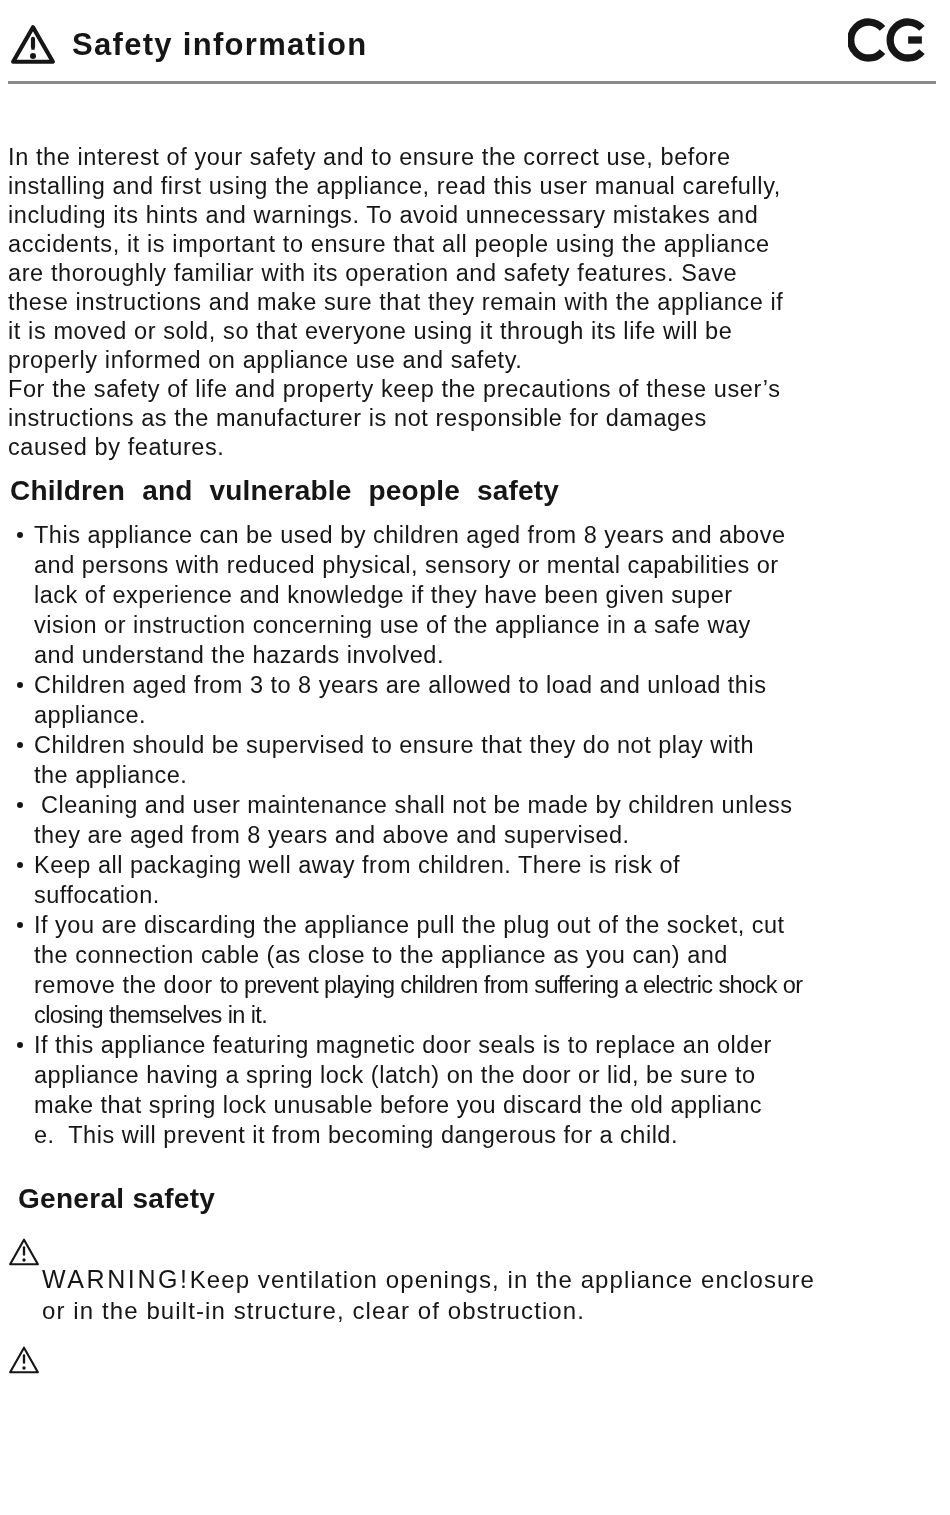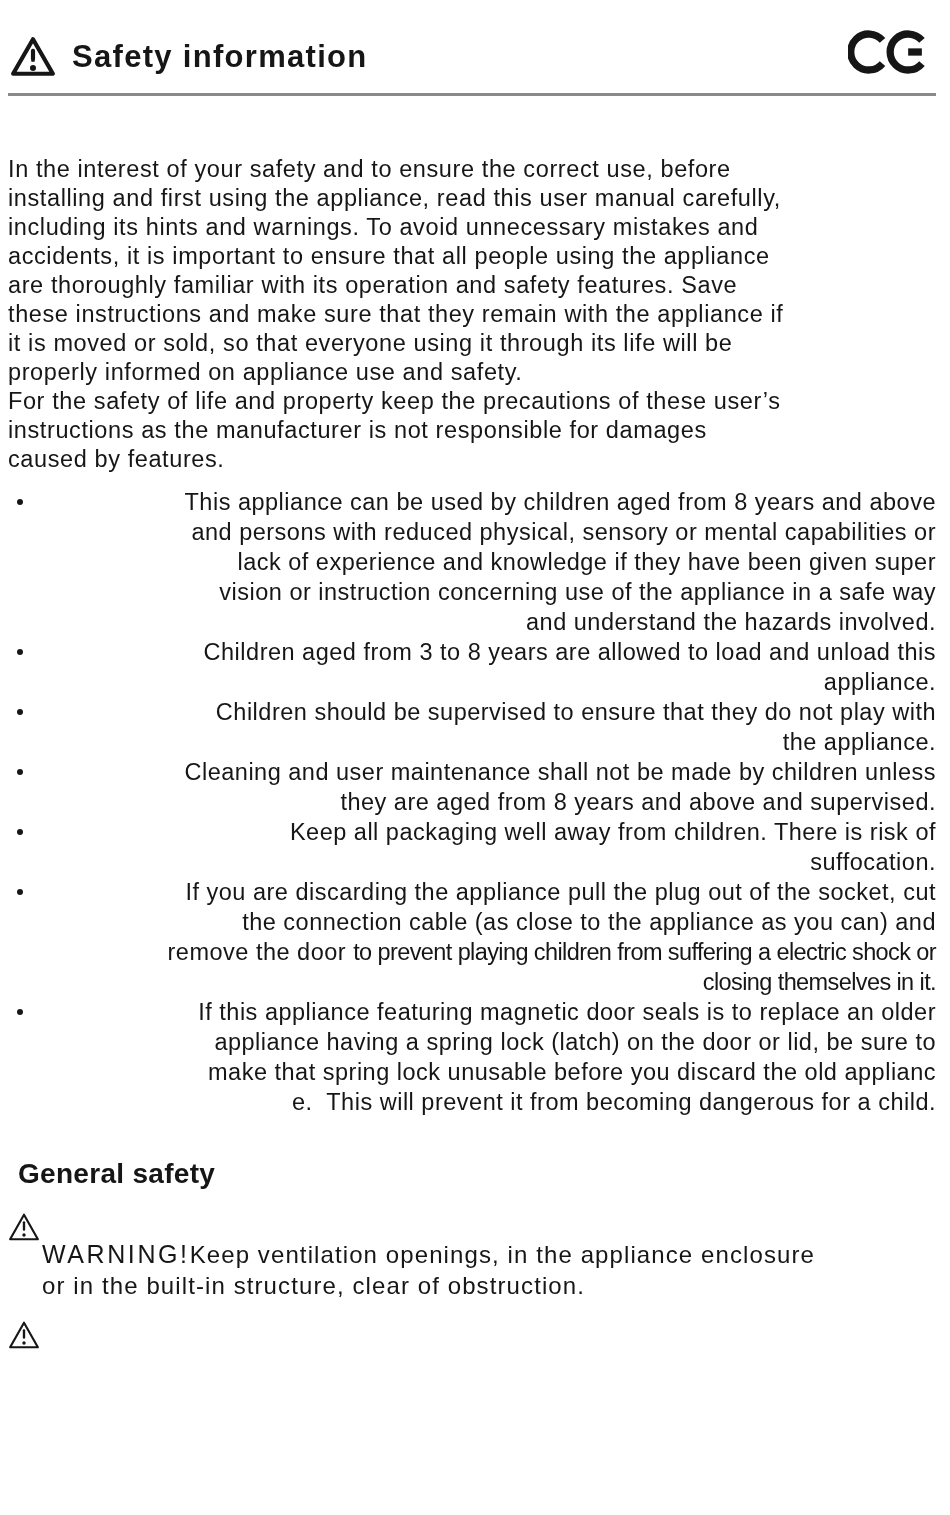--- a/index.html
+++ b/index.html
@@ -4,21 +4,21 @@
 <style>
   html, body { margin: 0; padding: 0; background: #ffffff; }
   body {
     width: 950px; height: 1515px; overflow: hidden;
     font-family: "Liberation Sans", "DejaVu Sans", sans-serif;
     color: #161616;
   }
   .page { padding: 0 14px 0 8px; }
 
   
-  .header { display: flex; align-items: center; margin: 36px 0 0 2px; justify-content: center; }
+  .header { display: flex; align-items: center; margin: 24px 0 0 2px; justify-content: center; }
   .tri-big { width: 46px; height: 42px; flex: 0 0 auto; }
   .title {
     font-size: 31px; font-weight: bold; letter-spacing: 1.3px;
     margin-left: 16px; white-space: nowrap;
   }
   .ce { margin-left: auto; margin-right: 2px; margin-top: -10px; }
   .rule { height: 3px; background: #8a8a8a; margin-top: 15px; }
 
   
   .intro {
@@ -26,35 +26,35 @@
     font-size: 23.5px; line-height: 29px; letter-spacing: 0.6px;
     white-space: pre-line;
   }
 
   
   .h-children {
     margin: 12px 0 0 2px;
     font-size: 28px; font-weight: bold; letter-spacing: 0.2px;
     word-spacing: 9px; line-height: 33px;
   }
-  ul.bullets { list-style: none; margin: 13px 0 0 0; padding: 0; text-align: right; }
+  ul.bullets { list-style: none; margin: 13px 0 0 0; padding: 0; }
   ul.bullets li {
     position: relative; padding-left: 26px;
     font-size: 23.5px; line-height: 30px; letter-spacing: 0.5px;
     white-space: pre-line;
   }
   ul.bullets li::before {
     content: ""; position: absolute; left: 9px; top: 12px;
     width: 6px; height: 6px; border-radius: 50%; background: #161616;
   }
   .condensed { letter-spacing: -0.6px; }
 
   
   .h-general {
-    margin: 40px 0 0 10px;
+    margin: 32px 0 0 10px;
     font-size: 28px; font-weight: bold; letter-spacing: 0.3px; line-height: 33px;
   }
   .warnings { margin-top: 18px; }
   .warning { display: flex; align-items: flex-start; margin-top: 15px; }
   .tri-small { width: 32px; height: 30px; flex: 0 0 32px; margin-top: 4px; }
   .wbody {
     margin-left: 2px;
     font-size: 24px; line-height: 31px; letter-spacing: 1.1px;
     white-space: pre-line;
   }
@@ -90,20 +90,21 @@
 accidents, it is important to ensure that all people using the appliance
 are thoroughly familiar with its operation and safety features. Save
 these instructions and make sure that they remain with the appliance if
 it is moved or sold, so that everyone using it through its life will be
 properly informed on appliance use and safety.</span>
     <span>For the safety of life and property keep the precautions of these user’s
 instructions as the manufacturer is not responsible for damages
 caused by features.</span>
   </div>
 
+  <div class="h-children">Children  and  vulnerable  people  safety</div>
   <ul class="bullets">
     <li><span>This appliance can be used by children aged from 8 years and above
 and persons with reduced physical, sensory or mental capabilities or
 lack of experience and knowledge if they have been given super
 vision or instruction concerning use of the appliance in a safe way
 and understand the hazards involved.</span></li>
     <li><span>Children aged from 3 to 8 years are allowed to load and unload this
 appliance.</span></li>
     <li><span>Children should be supervised to ensure that they do not play with
 the appliance.</span></li>

